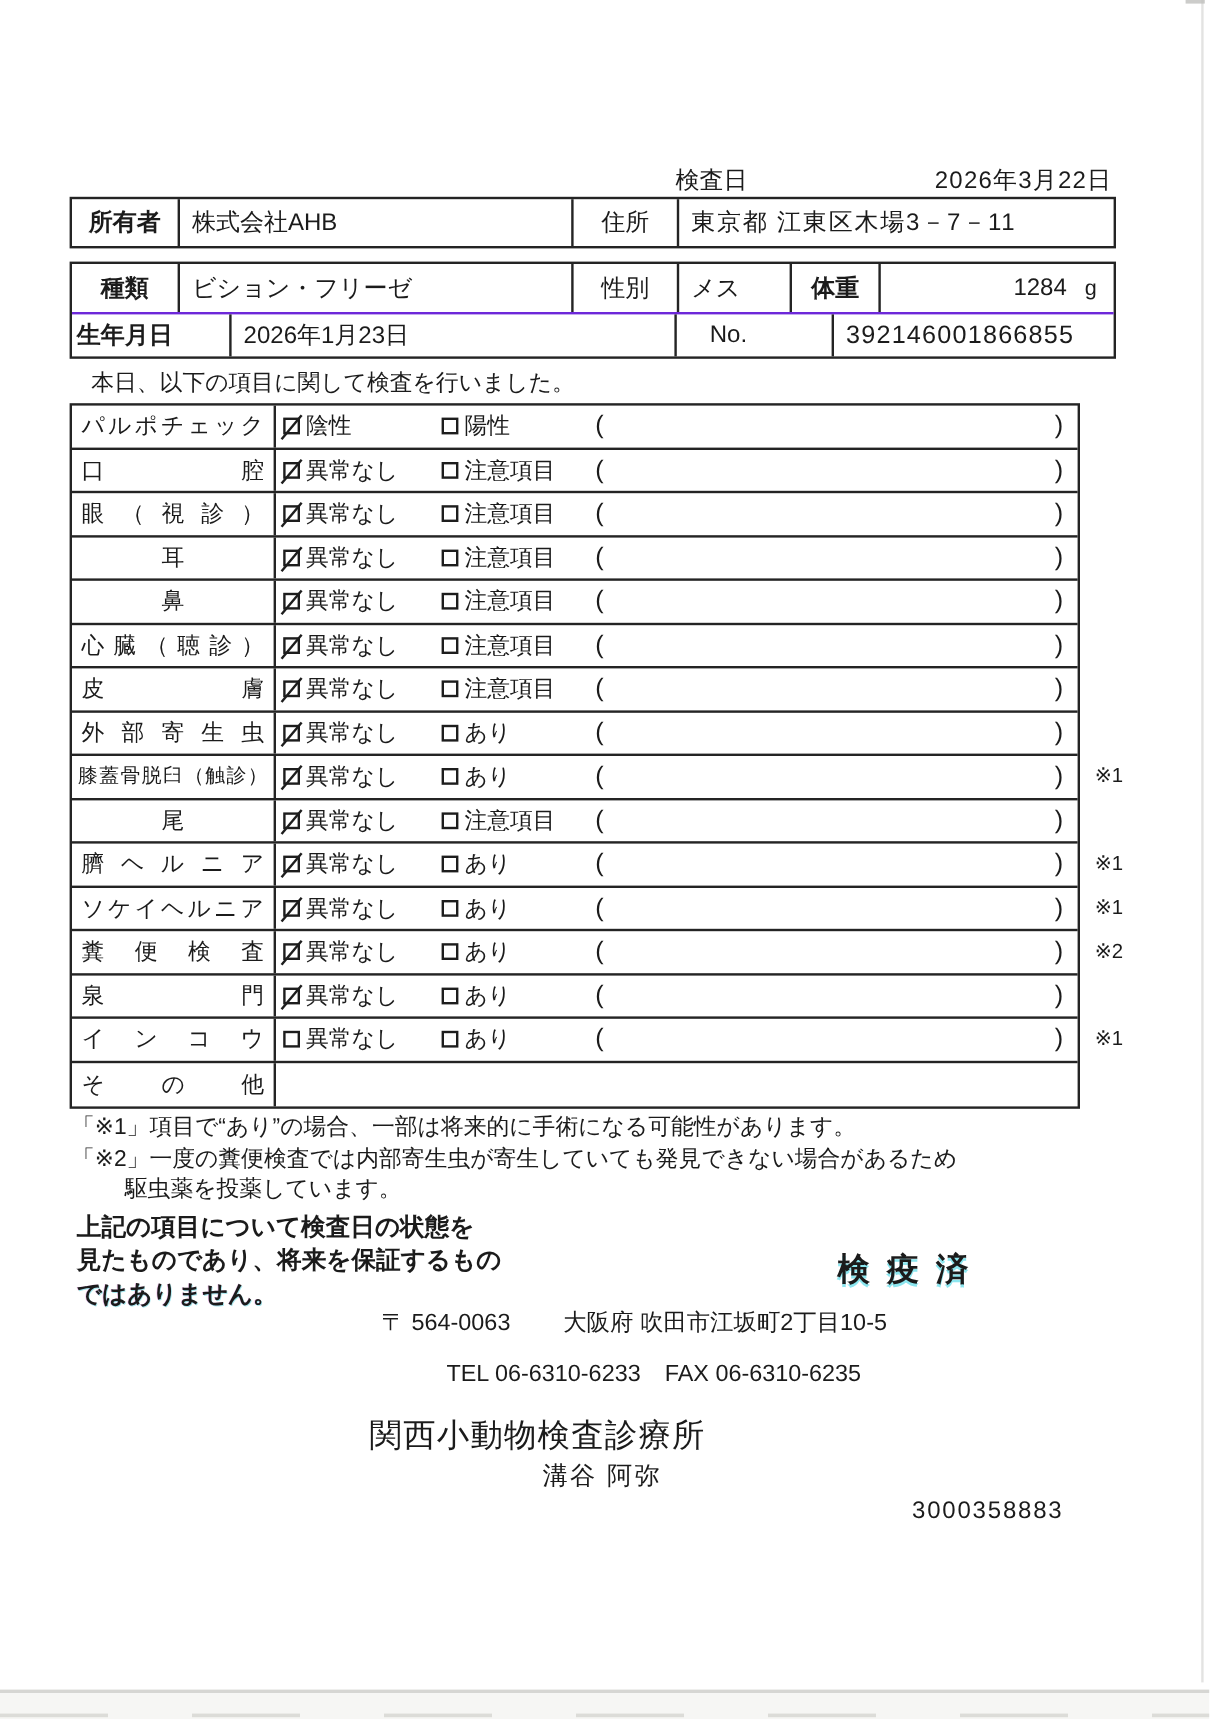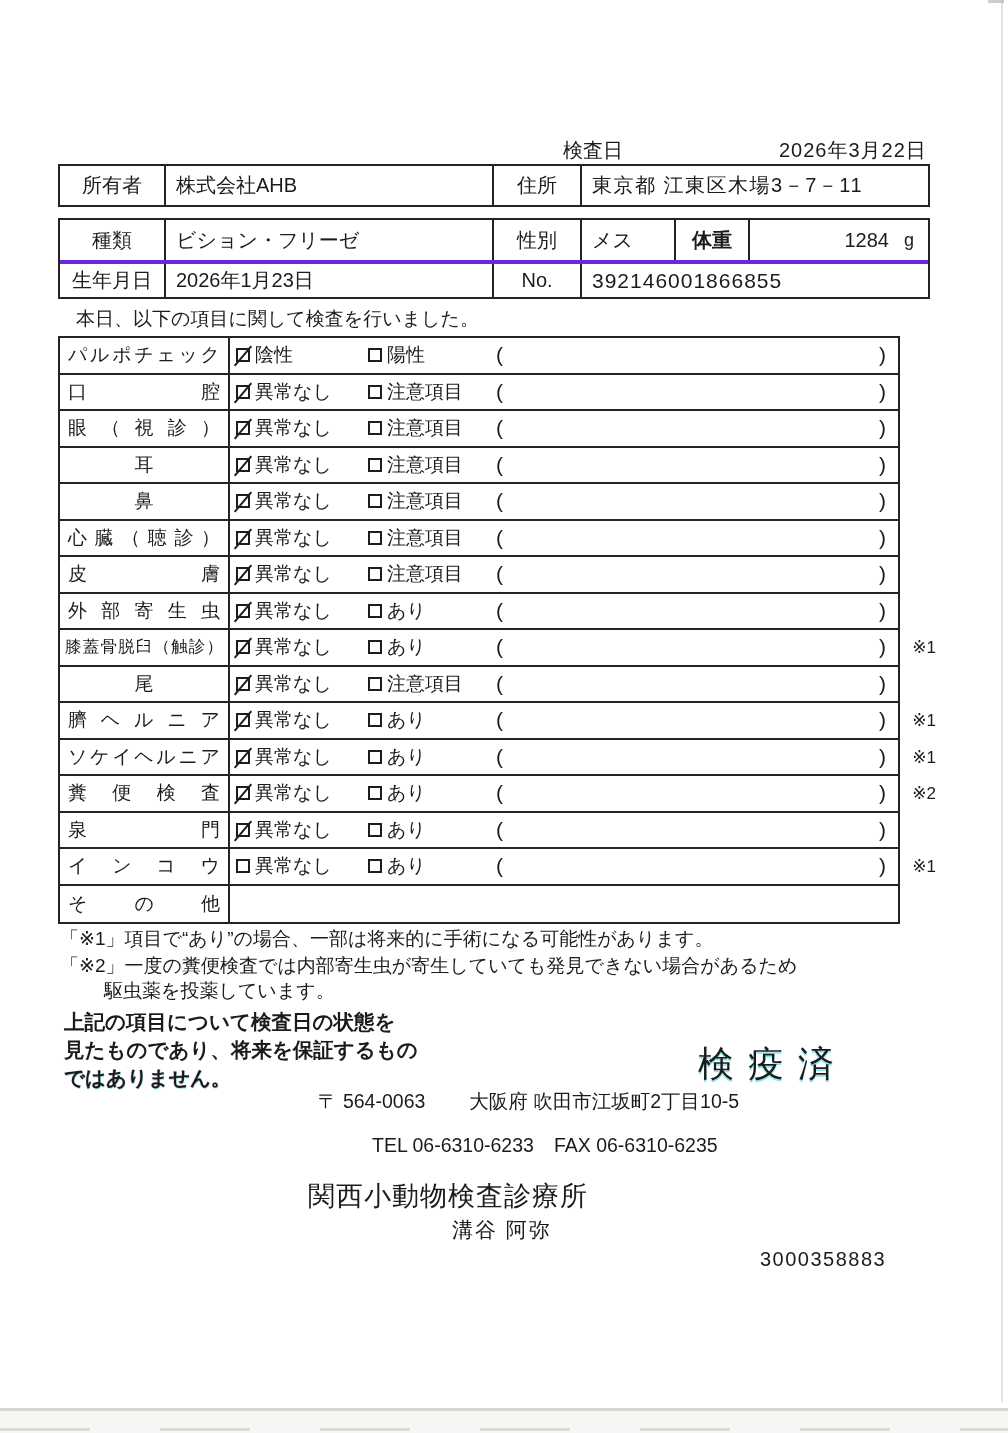--- a/index.html
+++ b/index.html
@@ -17,25 +17,25 @@
   }
   .examdate-label{position:absolute; left:563px; top:137px; font-size:20px;}
   .examdate-value{position:absolute; left:779px; top:137px; font-size:20px; letter-spacing:1px;}
 
   
   .ftable{position:absolute; left:58px; width:872px; border:2px solid #242424;}
   #tableA{top:164px; height:43px;}
   #tableB{top:218px; height:81px;}
   .frow{display:flex; height:100%;}
   #tableB .frow{height:40px;}
-  #tableB .frow + .frow{border-top:4px solid #6d28d9; height:37px;}
+  #tableB .frow + .frow{border-top:2px solid #6d28d9; height:37px;gap:43px;}
   .fcell{display:flex; align-items:center; padding:0 10px; font-size:20px; overflow:hidden; white-space:nowrap;}
   .fcell.lab{justify-content:center; padding:0 4px;}
   .fcell + .fcell{border-left:2px solid #242424;}
-  .w-lab1{width:104px;}
+  .w-lab1{width:88px;font-weight:bold;}
   .w-val1{width:328px;}
   .w-lab2{width:88px;}
   .w-sex{width:94px;}
   .w-wlab{width:74px; font-weight:700;}
   .w-wval{flex:1; justify-content:flex-end; padding-right:14px;}
   .w-val2{flex:1;}
   .unit{font-size:18px; margin-left:15px;}
   .addr-val{letter-spacing:1.5px;}
   .no-val{letter-spacing:1px; font-size:21px;}
 
@@ -75,21 +75,21 @@
   #fn2a{left:60px; top:953px;}
   #fn2b{left:104px; top:978px;}
 
   .disc{position:absolute; left:64px; font-size:20.5px; font-weight:600; white-space:nowrap;}
   #disc1{top:1008px;}
   #disc2{top:1036px;}
   #disc3{top:1064px; text-shadow:0.6px 0.8px 0 rgba(0,190,210,0.35), -0.6px 0.4px 0 rgba(210,0,190,0.22);}
 
   .stamp{
     position:absolute; left:698px; top:1040px;
-    font-size:36px; font-weight:400; letter-spacing:14px; white-space:nowrap;
+    font-size:27px; font-weight:700; letter-spacing:14px; white-space:nowrap;
     text-shadow:0 2px 0 rgba(0,200,220,0.45);
   }
 
   
   .addrline{position:absolute; left:318px; top:1088px; display:flex; gap:44px; font-size:19.5px; white-space:nowrap;}
   .telline{position:absolute; left:372px; top:1134px; display:flex; gap:20px; font-size:19.5px; white-space:nowrap;}
   .clinic-name{position:absolute; left:308px; top:1178px; font-size:27px; letter-spacing:1px; white-space:nowrap;}
   .vet-name{position:absolute; left:452px; top:1216px; font-size:21px; letter-spacing:2px; white-space:nowrap;}
   .serial{position:absolute; left:760px; top:1248px; font-size:20px; letter-spacing:1.5px;}
 

